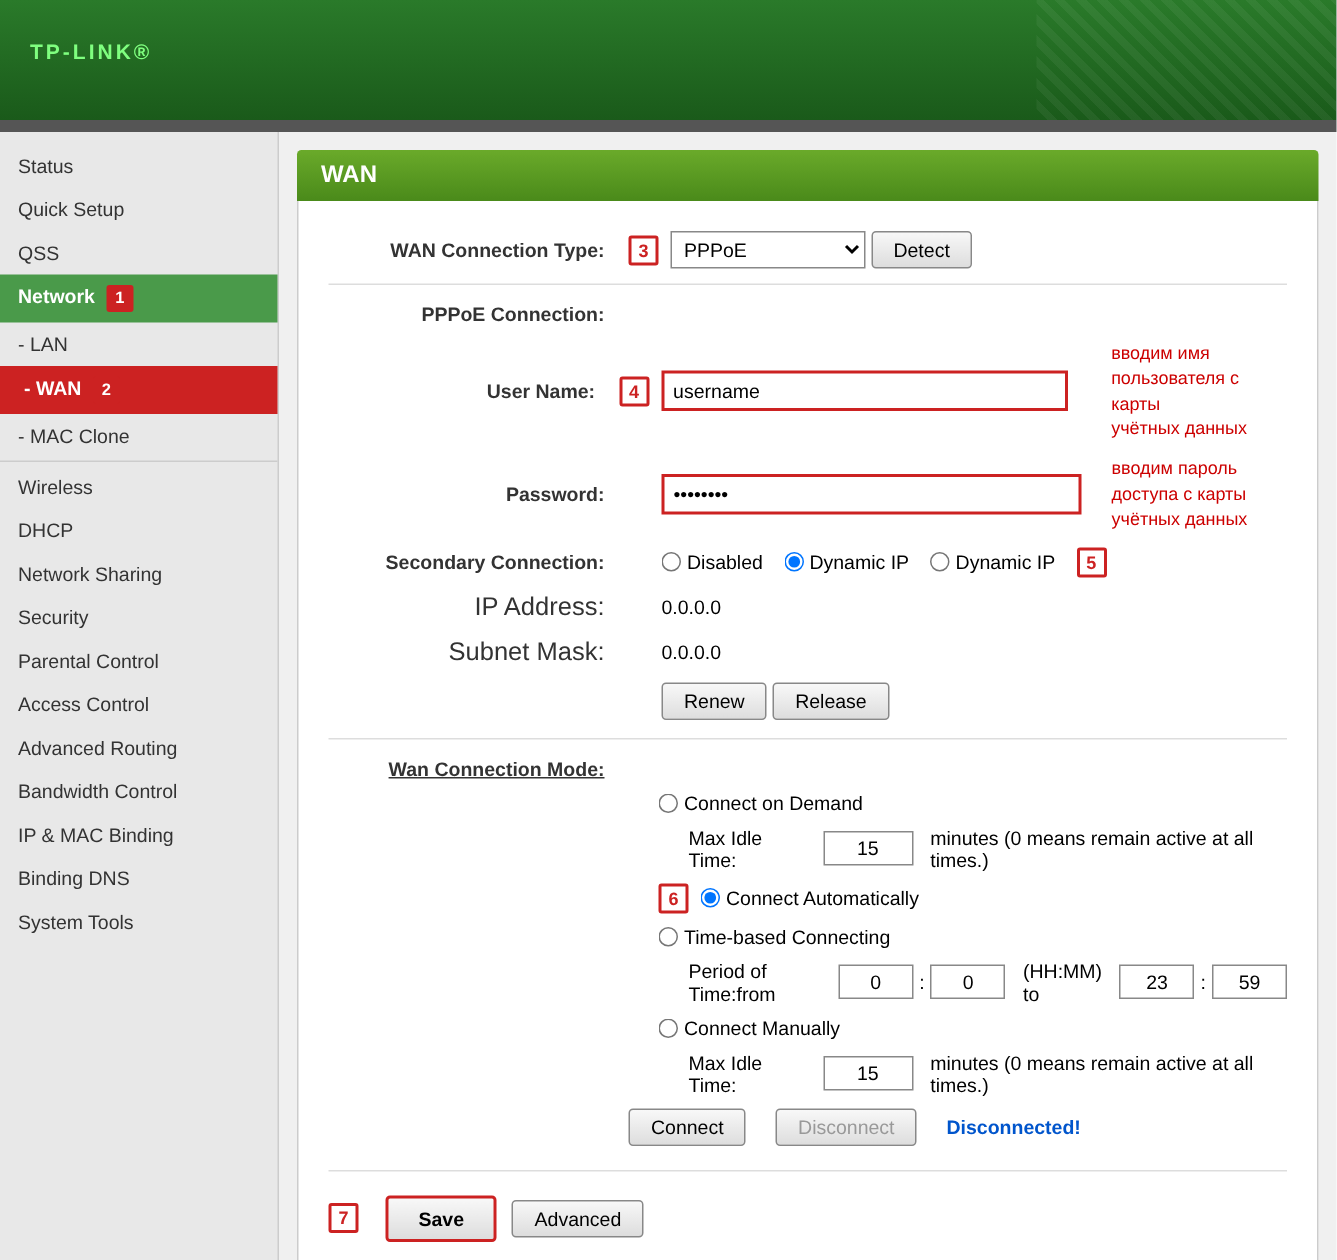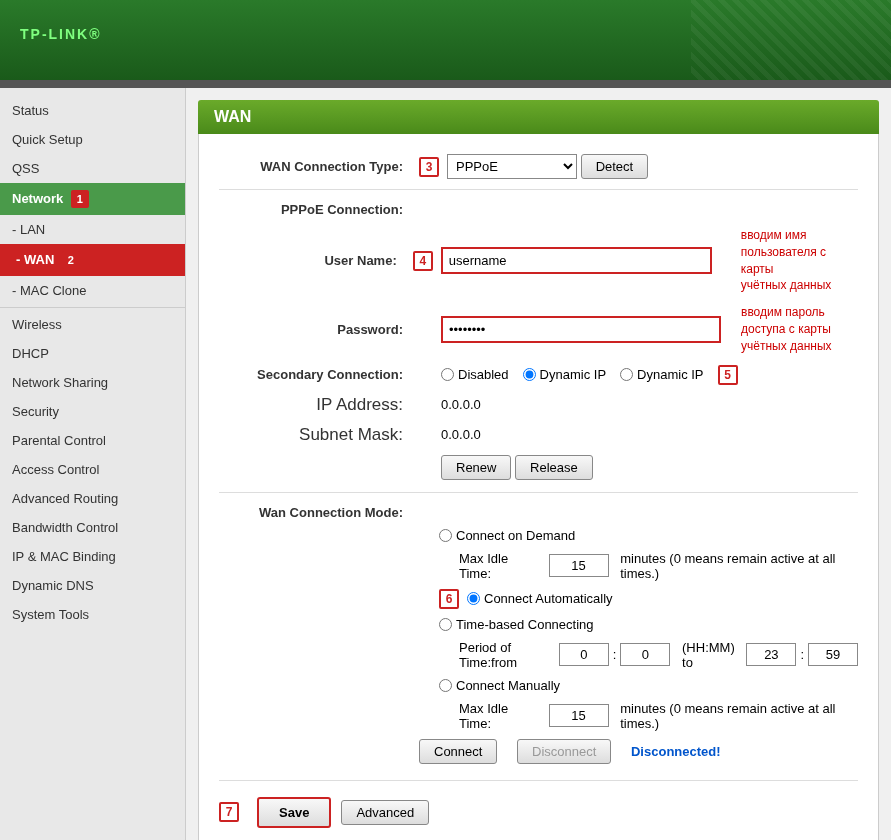--- a/index.html
+++ b/index.html
@@ -241,20 +241,21 @@
       display: flex;
       align-items: center;
       margin-bottom: 8px;
     }
     .wan-mode-label {
       width: 200px;
       text-align: right;
       padding-right: 16px;
       font-weight: bold;
       color: #333;
+      text-decoration: underline;
     }
     .time-row {
       display: flex;
       align-items: center;
       gap: 4px;
       margin-left: 240px;
       margin-bottom: 8px;
     }
     .mode-option-row {
       display: flex;
@@ -306,21 +307,21 @@
     <div class="sidebar-divider"></div>
     <div class="sidebar-item">Wireless</div>
     <div class="sidebar-item">DHCP</div>
     <div class="sidebar-item">Network Sharing</div>
     <div class="sidebar-item">Security</div>
     <div class="sidebar-item">Parental Control</div>
     <div class="sidebar-item">Access Control</div>
     <div class="sidebar-item">Advanced Routing</div>
     <div class="sidebar-item">Bandwidth Control</div>
     <div class="sidebar-item">IP &amp; MAC Binding</div>
-    <div class="sidebar-item">Dynamic DNS</div>
+    <div class="sidebar-item">Binding DNS</div>
     <div class="sidebar-item">System Tools</div>
   </div>
 
   <div class="main">
     <div class="page-title-bar">WAN</div>
     <div class="content-area">
 
       <div class="form-row">
         <div class="form-label">WAN Connection Type:</div>
         <span class="step-badge">3</span>

